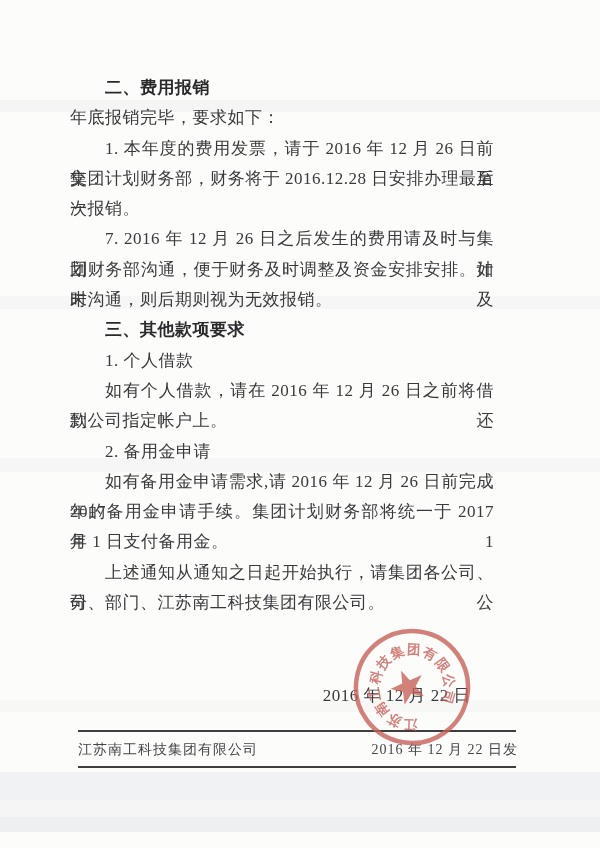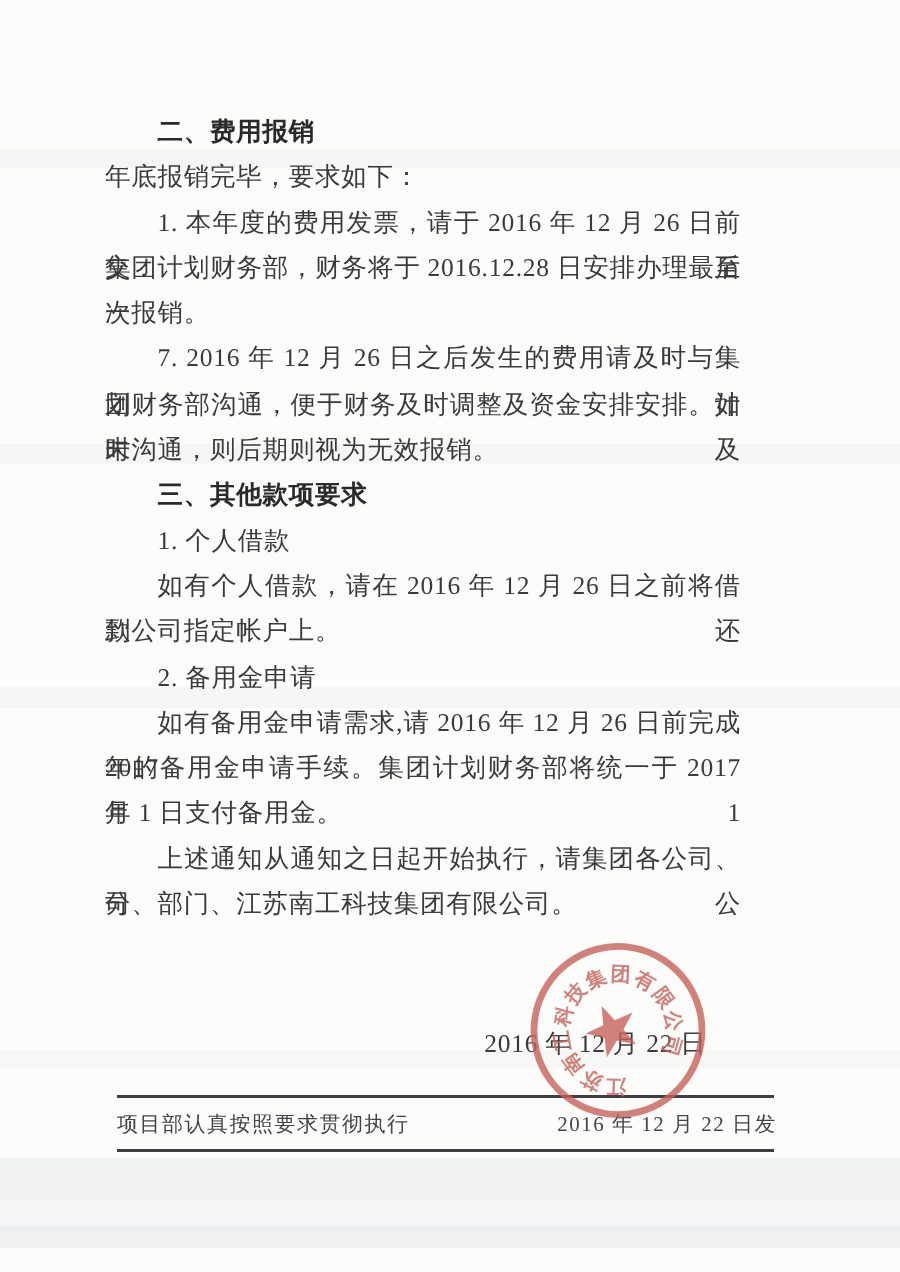--- a/index.html
+++ b/index.html
@@ -87,21 +87,21 @@
     <div class="line jf">年的备用金申请手续。集团计划财务部将统一于 2017 年 1</div>
     <div class="line">月 1 日支付备用金。</div>
     <div class="line ind jf">上述通知从通知之日起开始执行，请集团各公司、分公</div>
     <div class="line">司、部门、江苏南工科技集团有限公司。</div>
   </div>
 
   <div class="sign-date">2016 年 12 月 22 日</div>
 
   <div class="footer-rule fr1"></div>
   <div class="footer-row">
-    <span class="footer-company">项目部认真按照要求贯彻执行</span>
+    <span class="footer-company">江苏南工科技集团有限公司</span>
     <span class="footer-issued">2016 年 12 月 22 日发</span>
   </div>
   <div class="footer-rule fr2"></div>
 
   <svg class="seal" viewBox="0 0 120 120">
     <g id="seal-group" transform="rotate(-36 60 60)">
       <circle cx="60" cy="60" r="56" fill="none" stroke-width="4.5" stroke="#c75f57"></circle>
       <polygon points="0,-18 4.2,-5.8 17.1,-5.6 6.9,2.2 10.6,14.6 0,7.2 -10.6,14.6 -6.9,2.2 -17.1,-5.6 -4.2,-5.8" transform="translate(57,58) rotate(12)" fill="#c75f57"></polygon>
       <g id="seal-chars">
           <text x="60" y="27" text-anchor="middle" fill="#c75f57" transform="rotate(-142 60 60)">江</text>

